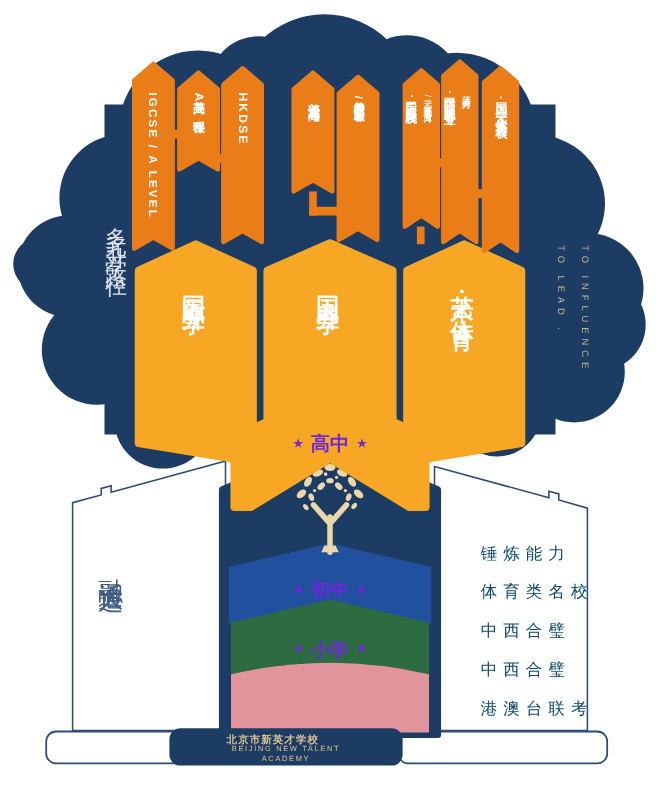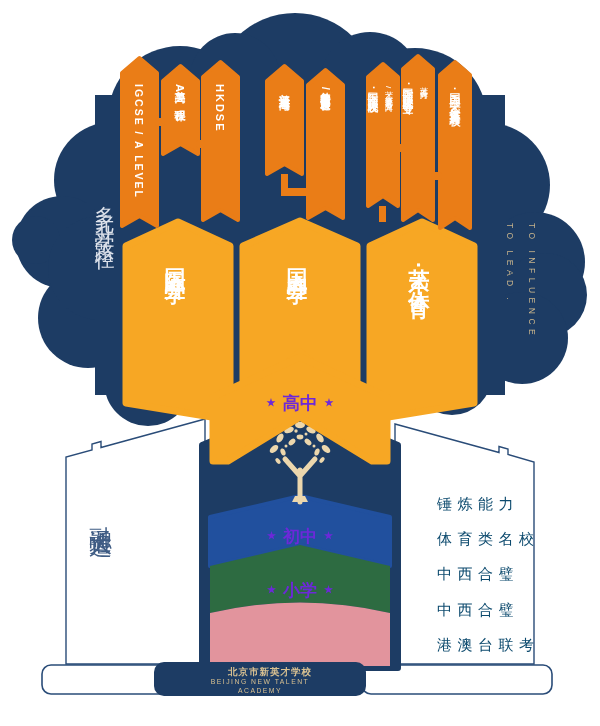--- a/index.html
+++ b/index.html
@@ -145,21 +145,21 @@
   <div class="abs level-label" style="left:230px;top:391px;width:140px;font-size:17.5px;">
     <span class="star">★</span><span>高中</span><span class="star">★</span>
   </div>
   <div class="abs level-label" style="left:230px;top:525px;width:140px;font-size:17px;">
     <span class="star">★</span><span>初中</span><span class="star">★</span>
   </div>
   <div class="abs level-label" style="left:230px;top:579px;width:140px;font-size:17px;">
     <span class="star">★</span><span>小学</span><span class="star">★</span>
   </div>
 
-  <div class="abs base-cn" style="left:180px;top:666px;width:180px;">北京市新英才学校</div>
+  <div class="abs base-cn" style="left:158px;top:666px;width:180px;">北京市新英才学校</div>
   <div class="abs base-en" style="left:170px;top:678px;width:180px;">BEIJING NEW TALENT</div>
   <div class="abs base-en" style="left:170px;top:687px;width:180px;">ACADEMY</div>
 
   <div class="abs v cap-navy" style="left:86px;top:508px;font-size:23px;letter-spacing:3px;">融通大道</div>
 
   <div class="abs" style="left:437px;top:480px;">
     <div class="list-line">锤炼能力</div>
     <div class="list-line">体育类名校</div>
     <div class="list-line">中西合璧</div>
     <div class="list-line">中西合璧</div>

